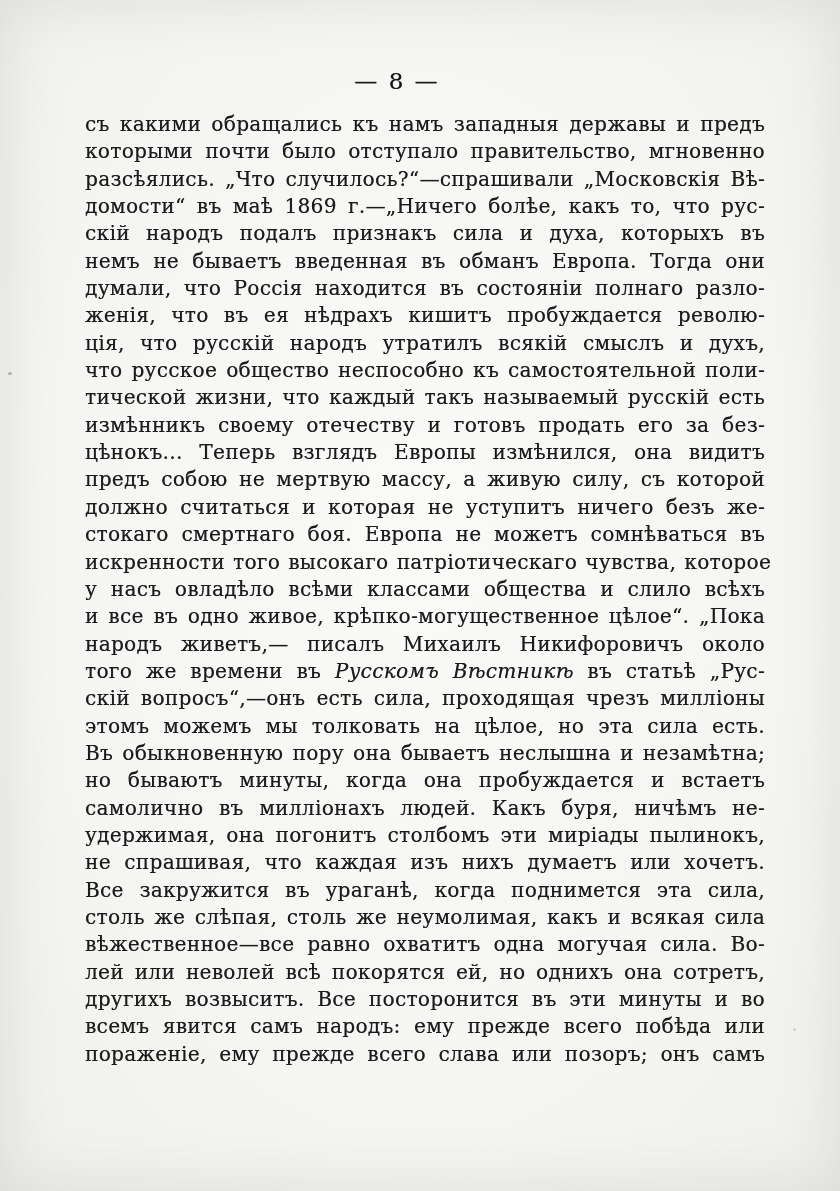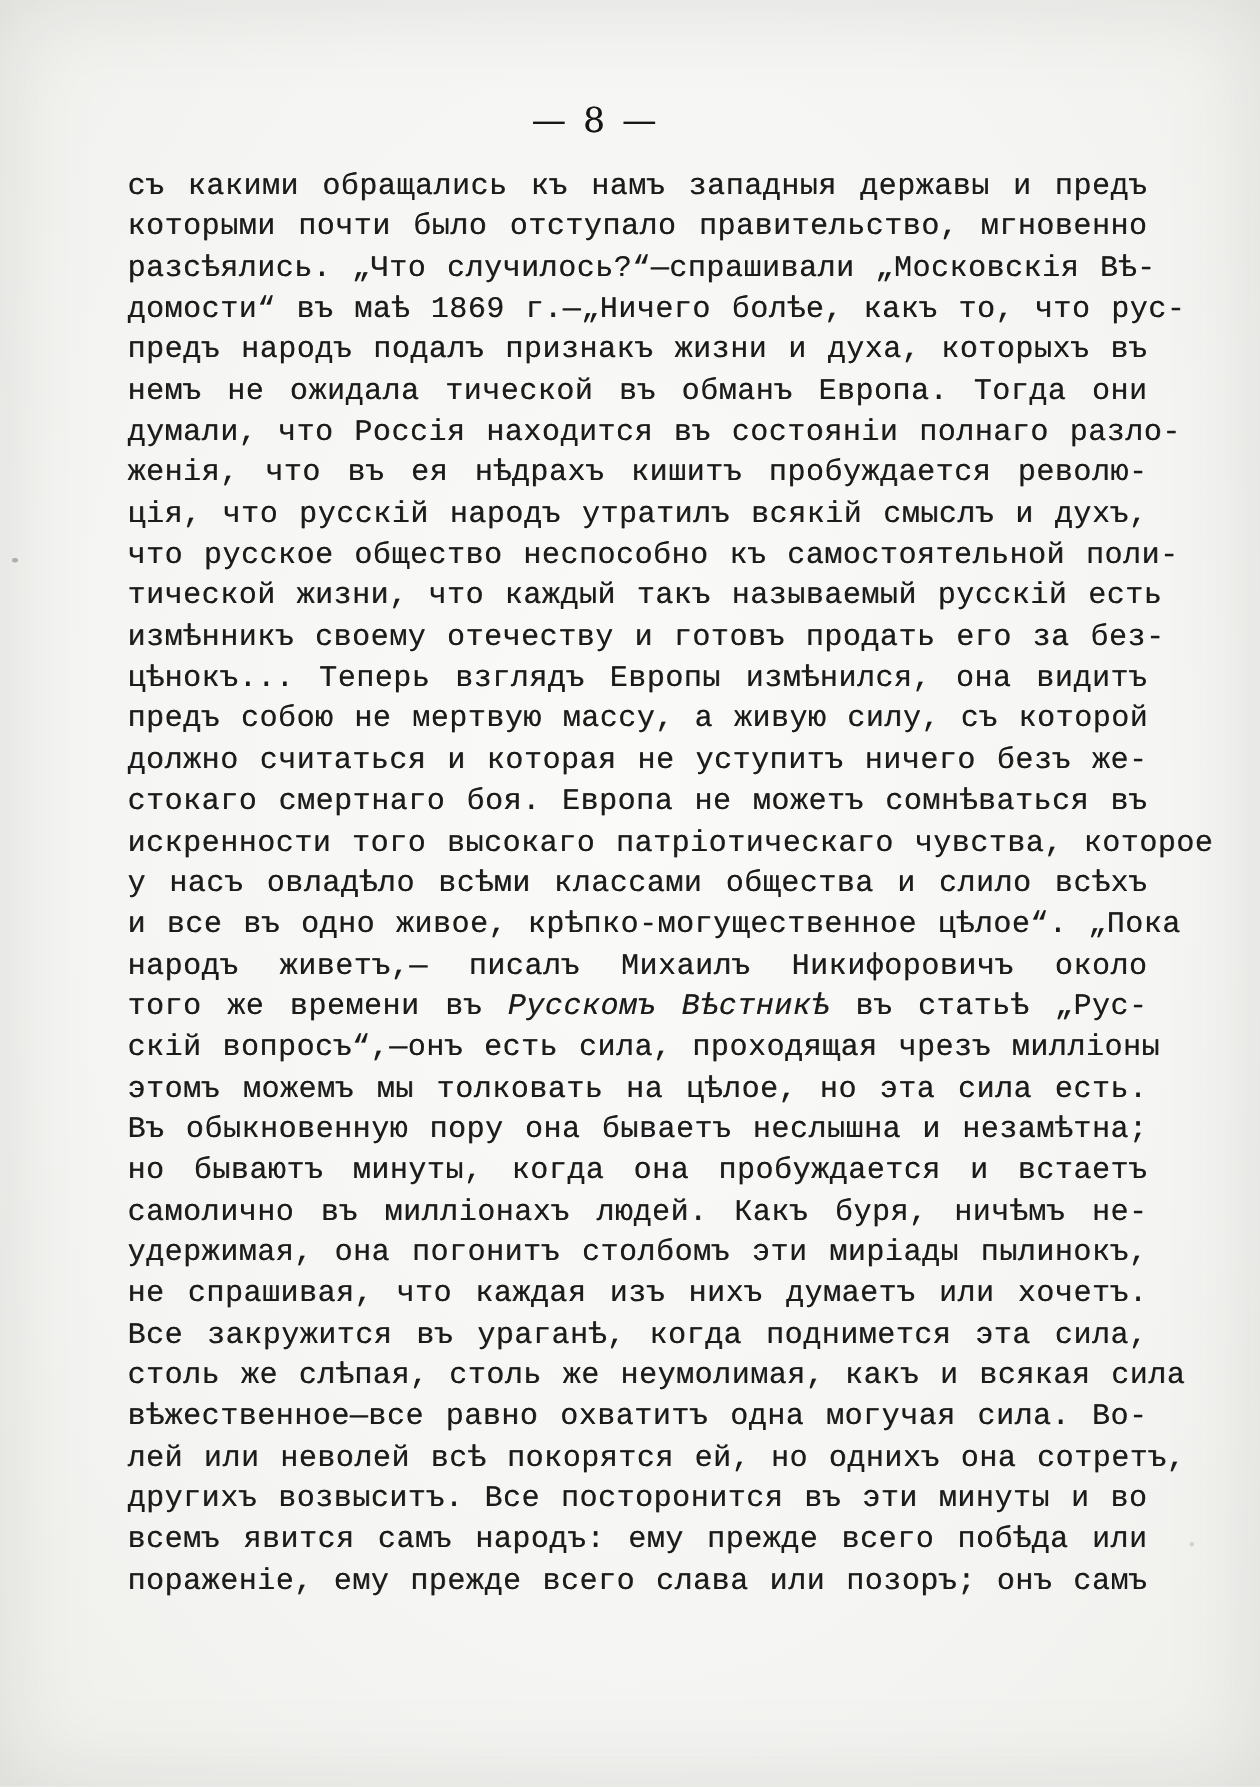--- a/index.html
+++ b/index.html
@@ -43,21 +43,20 @@
     height: 27.35px;
     text-align: justify;
     text-align-last: justify;
     text-justify: inter-word;
     letter-spacing: 0.35px;
     word-spacing: 1.5px;
     white-space: nowrap;
     overflow: visible;
     color: #1b1b1b;
     text-shadow: 0.25px 0.25px 0.35px rgba(10,10,10,0.6);
-    font-family: Liberation Mono, monospace;
   }
   .line i {
     font-style: italic;
   }
   
   .speck {
     position: absolute;
     background: rgba(60,60,60,0.35);
     border-radius: 50%;
   }
@@ -70,22 +69,22 @@
 <div class="scan-page">
 
   <div class="page-header">— 8 —</div>
 
   <div class="text-block">
 
     <div class="line">съ какими обращались къ намъ западныя державы и предъ</div>
     <div class="line">которыми почти было отступало правительство, мгновенно</div>
     <div class="line">разсѣялись. „Что случилось?“—спрашивали „Московскія Вѣ-</div>
     <div class="line">домости“ въ маѣ 1869 г.—„Ничего болѣе, какъ то, что рус-</div>
-    <div class="line">предъ народъ подалъ признакъ жизни и духа, которыхъ въ</div>
-    <div class="line">немъ не ожидала тической въ обманъ Европа. Тогда они</div>
+    <div class="line">скій народъ подалъ признакъ сила и духа, которыхъ въ</div>
+    <div class="line">немъ не бываетъ введенная въ обманъ Европа. Тогда они</div>
     <div class="line">думали, что Россія находится въ состояніи полнаго разло-</div>
     <div class="line">женія, что въ ея нѣдрахъ кишитъ пробуждается револю-</div>
     <div class="line">ція, что русскій народъ утратилъ всякій смыслъ и духъ,</div>
     <div class="line">что русское общество неспособно къ самостоятельной поли-</div>
     <div class="line">тической жизни, что каждый такъ называемый русскій есть</div>
     <div class="line">измѣнникъ своему отечеству и готовъ продать его за без-</div>
     <div class="line">цѣнокъ... Теперь взглядъ Европы измѣнился, она видитъ</div>
     <div class="line">предъ собою не мертвую массу, а живую силу, съ которой</div>
     <div class="line">должно считаться и которая не уступитъ ничего безъ же-</div>
     <div class="line">стокаго смертнаго боя. Европа не можетъ сомнѣваться въ</div>

